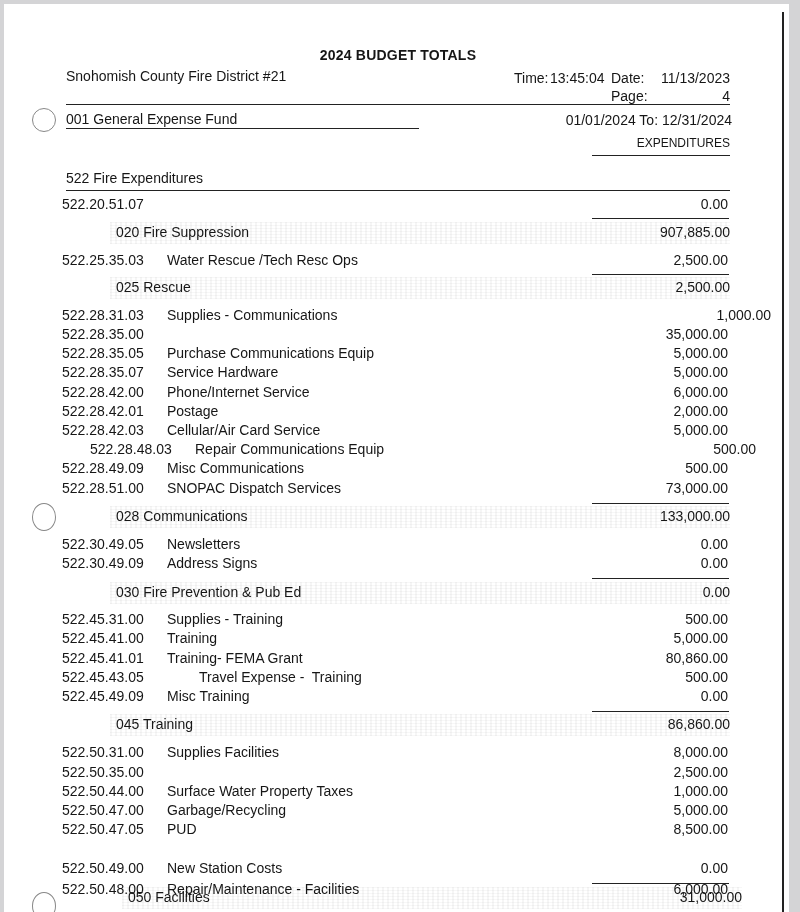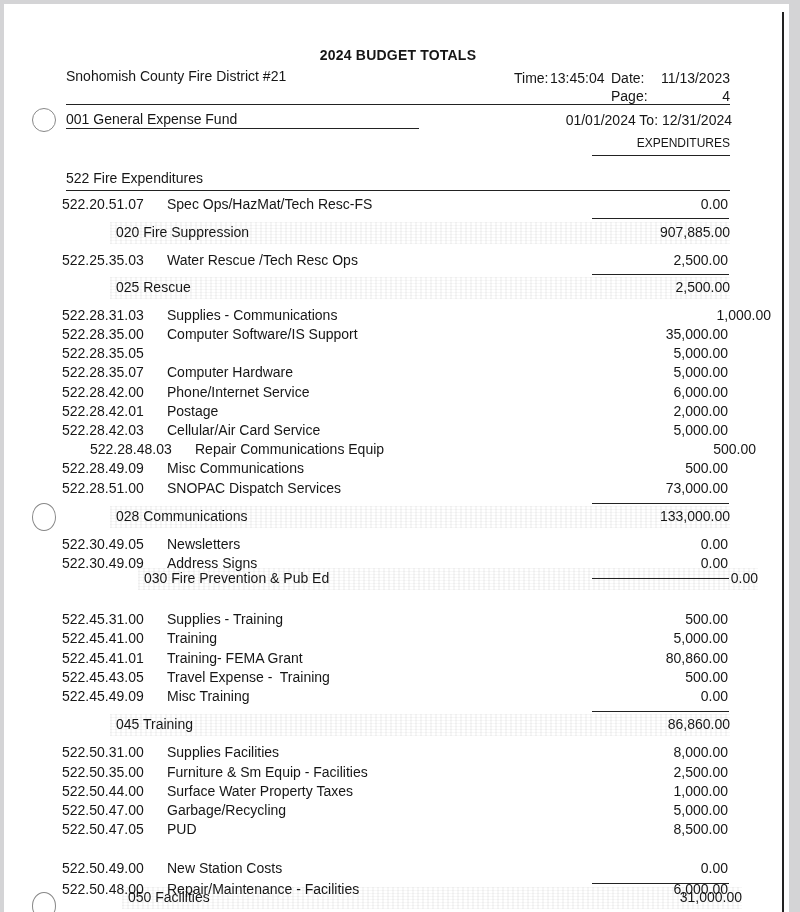--- a/index.html
+++ b/index.html
@@ -109,21 +109,20 @@
 <div class="abs hdr" style="right:68px; top:112px;">01/01/2024 To: 12/31/2024</div>
 
 <div class="abs" style="right:70px; top:136px; font-size:12px;">EXPENDITURES</div>
 <div class="line" style="left:592px; top:155px; width:138px;"></div>
 
 <div class="abs hdr" style="left:66px; top:170px;">522 Fire Expenditures</div>
 <div class="line" style="left:66px; top:190px; width:664px;"></div>
 
 <div class="row" style="top:196px;">
   <span class="acct">522.20.51.07</span>
-  <span class="desc">Spec Ops/HazMat/Tech Resc-FS</span>
   <span class="amt">0.00</span>
 </div>
 <div class="sub-rule" style="top:218px;"></div>
 <div class="sub" style="top:222px;">
   <span class="label">020 Fire Suppression</span>
   <span class="amt">907,885.00</span>
 </div>
 
 <div class="row" style="top:252px;">
   <span class="acct">522.25.35.03</span>
@@ -136,30 +135,30 @@
   <span class="amt">2,500.00</span>
 </div>
 
 <div class="row" style="top:307px;padding-left:43px;">
   <span class="acct">522.28.31.03</span>
   <span class="desc">Supplies - Communications</span>
   <span class="amt">1,000.00</span>
 </div>
 <div class="row" style="top:326px;">
   <span class="acct">522.28.35.00</span>
-  <span class="desc">Computer Software/IS Support</span>
   <span class="amt">35,000.00</span>
 </div>
 <div class="row" style="top:345px;">
   <span class="acct">522.28.35.05</span>
+  <span class="desc">Purchase Communications Equip</span>
   <span class="amt">5,000.00</span>
 </div>
 <div class="row" style="top:364px;">
   <span class="acct">522.28.35.07</span>
-  <span class="desc">Computer Hardware</span>
+  <span class="desc">Service Hardware</span>
   <span class="amt">5,000.00</span>
 </div>
 <div class="row" style="top:384px;">
   <span class="acct">522.28.42.00</span>
   <span class="desc">Phone/Internet Service</span>
   <span class="amt">6,000.00</span>
 </div>
 <div class="row" style="top:403px;">
   <span class="acct">522.28.42.01</span>
   <span class="desc">Postage</span>
@@ -195,21 +194,21 @@
   <span class="acct">522.30.49.05</span>
   <span class="desc">Newsletters</span>
   <span class="amt">0.00</span>
 </div>
 <div class="row" style="top:555px;">
   <span class="acct">522.30.49.09</span>
   <span class="desc">Address Signs</span>
   <span class="amt">0.00</span>
 </div>
 <div class="sub-rule" style="top:578px;"></div>
-<div class="sub" style="top:568px;margin-left:28px;">
+<div class="sub" style="top:582px;">
   <span class="label">030 Fire Prevention &amp; Pub Ed</span>
   <span class="amt">0.00</span>
 </div>
 
 <div class="row" style="top:611px;">
   <span class="acct">522.45.31.00</span>
   <span class="desc">Supplies - Training</span>
   <span class="amt">500.00</span>
 </div>
 <div class="row" style="top:630px;">
@@ -217,42 +216,41 @@
   <span class="desc">Training</span>
   <span class="amt">5,000.00</span>
 </div>
 <div class="row" style="top:650px;">
   <span class="acct">522.45.41.01</span>
   <span class="desc">Training- FEMA Grant</span>
   <span class="amt">80,860.00</span>
 </div>
 <div class="row" style="top:669px;">
   <span class="acct">522.45.43.05</span>
-  <span class="desc" style="white-space:pre;">Travel Expense -  Training</span>
+  <span class="desc" style="white-space:pre;margin-left:32px;">Travel Expense -  Training</span>
   <span class="amt">500.00</span>
 </div>
 <div class="row" style="top:688px;">
   <span class="acct">522.45.49.09</span>
   <span class="desc">Misc Training</span>
   <span class="amt">0.00</span>
 </div>
 <div class="sub-rule" style="top:711px;"></div>
 <div class="sub" style="top:714px;">
   <span class="label">045 Training</span>
   <span class="amt">86,860.00</span>
 </div>
 
 <div class="row" style="top:744px;">
   <span class="acct">522.50.31.00</span>
   <span class="desc">Supplies Facilities</span>
   <span class="amt">8,000.00</span>
 </div>
 <div class="row" style="top:764px;">
   <span class="acct">522.50.35.00</span>
-  <span class="desc">Furniture &amp; Sm Equip - Facilities</span>
   <span class="amt">2,500.00</span>
 </div>
 <div class="row" style="top:783px;">
   <span class="acct">522.50.44.00</span>
   <span class="desc">Surface Water Property Taxes</span>
   <span class="amt">1,000.00</span>
 </div>
 <div class="row" style="top:802px;">
   <span class="acct">522.50.47.00</span>
   <span class="desc">Garbage/Recycling</span>

